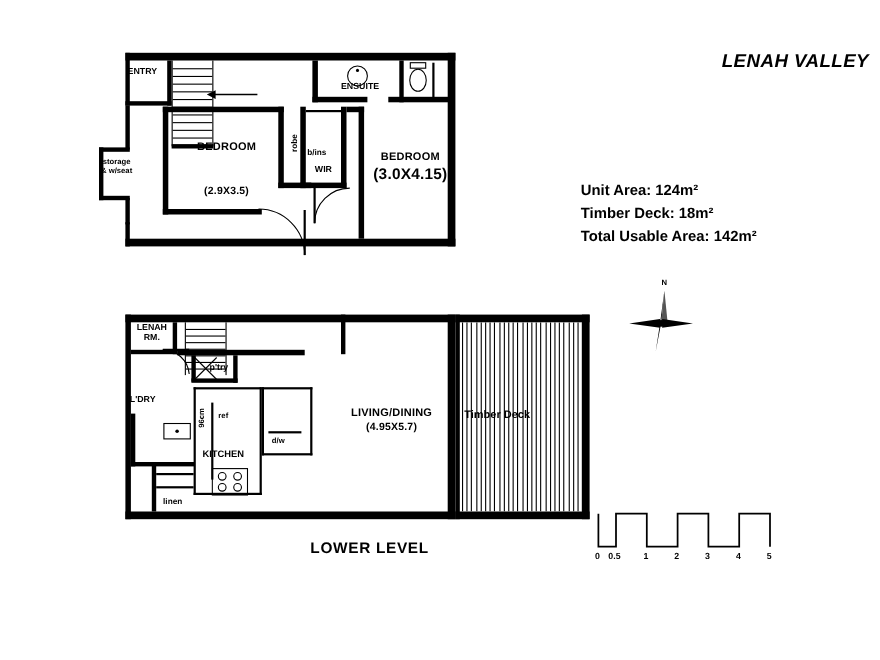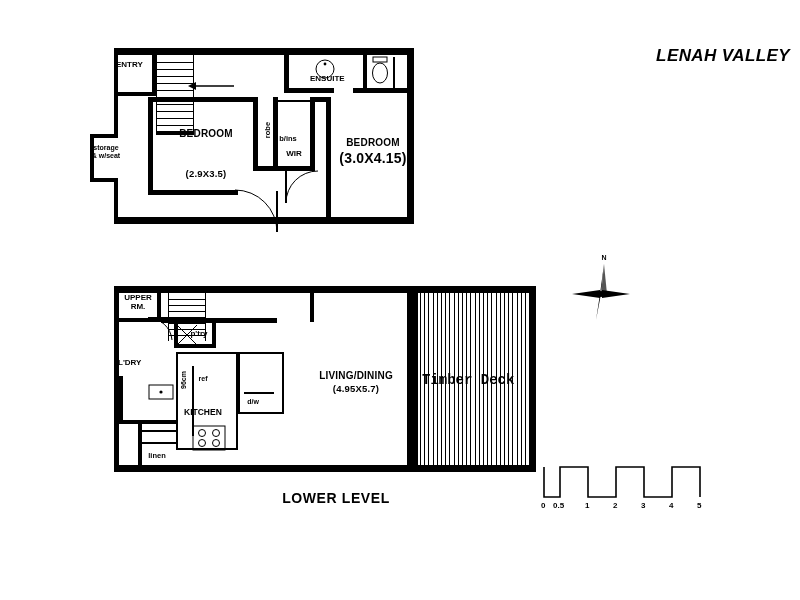--- a/index.html
+++ b/index.html
@@ -128,20 +128,25 @@
 </style>
 </head>
 <body>
 
 <div class="page">
 
   <div class="abs" id="title-block">
     <div class="t1">LENAH VALLEY</div>
   </div>
 
+  <div class="abs" id="area-block">
+    <div>Unit Area: 124m²</div>
+    <div>Timber Deck: 18m²</div>
+    <div>Total Usable Area: 142m²</div>
+  </div>
 
   <div class="abs" id="upper-plan" style="left:88px; top:42px; width:340px; height:200px;">
 
     <div class="wall" style="left:26px; top:6px; width:300px; height:7px;"></div>
     <div class="wall" style="left:319px; top:6px; width:7px; height:176px;"></div>
     <div class="wall" style="left:26px; top:175px; width:300px; height:7px;"></div>
     <div class="wall" style="left:26px; top:6px; width:4px; height:48px;"></div>
     <div class="wall" style="left:26px; top:160px; width:4px; height:22px;"></div>
 
     <div class="wall" style="left:2px; top:92px; width:28px; height:4px;"></div>
@@ -323,34 +328,34 @@
         <div class="l" style="left: 79.8px;"></div>
         <div class="l" style="left: 84px;"></div>
         <div class="l" style="left: 88.2px;"></div>
         <div class="l" style="left: 92.4px;"></div>
         <div class="l" style="left: 96.6px;"></div>
         <div class="l" style="left: 100.8px;"></div>
         <div class="l" style="left: 105px;"></div>
         <div class="l" style="left: 109.2px;"></div>
       </div>
 
-    <div class="tiny-label" style="left:28px; top:14px; width:44px; white-space:pre-line; font-size:8px;">UPPER
+    <div class="tiny-label" style="left:28px; top:14px; width:44px; white-space:pre-line; font-size:8px;">LENAH
 RM.</div>
     <div class="small-label" style="left:30px; top:78px; width:46px;">L'DRY</div>
     <div class="tiny-label" style="left:94px; top:50px; width:34px; font-size:8px;">p'try</div>
     <div class="small-label" style="left:96px; top:128px; width:56px; font-size:8.5px;">KITCHEN</div>
     <div class="tiny-label" style="left:102px; top:95px; width:26px; font-size:7px;">ref</div>
     <div class="tiny-label" style="left:152px; top:118px; width:26px; font-size:7px;">d/w</div>
     <div class="tiny-label vert-label" style="left:92px; top:120px; width:40px; font-size:7px;">96cm</div>
     <div class="tiny-label" style="left:50px; top:172px; width:38px; font-size:7.5px;">linen</div>
 
     <div class="room-label" style="left:216px; top:90px; width:104px;">LIVING/DINING</div>
     <div class="room-label" style="left:216px; top:103px; width:104px; font-size:9.5px;">(4.95X5.7)</div>
 
-    <div class="small-label" style="left:334px; top:92px; width:106px; font-size:14px;font-family:Liberation Mono, monospace;">Timber Deck</div>
+    <div class="small-label" style="left:334px; top:92px; width:106px; font-size:10px;">Timber Deck</div>
   </div>
 
   <div class="plan-caption" style="left:0; top:490px; width:672px; text-align:center;">LOWER LEVEL</div>
 
   <div class="abs" id="compass">
     <svg width="80" height="72" viewBox="0 0 80 72">
       <polygon points="44,6 40,36 36,62 41,36" fill="#000"></polygon>
       <polygon points="44,6 47,36 41,36" fill="#555"></polygon>
       <polygon points="12,36 40,32 40,40" fill="#000"></polygon>
       <polygon points="70,36 42,32 42,40" fill="#000"></polygon>

